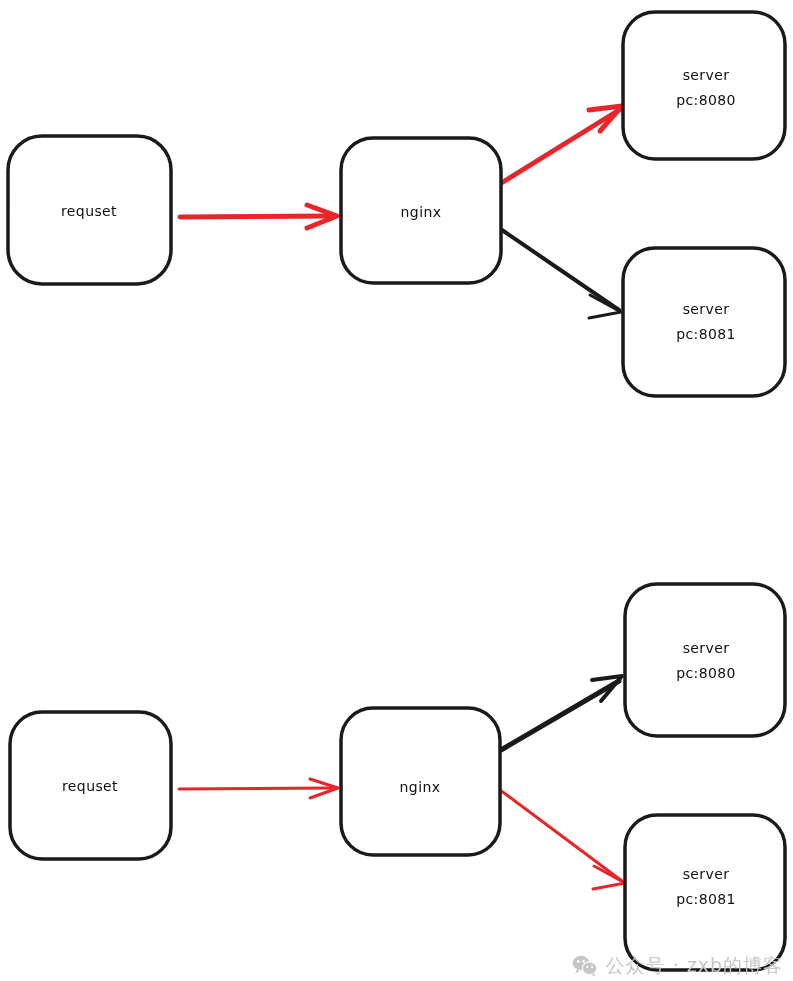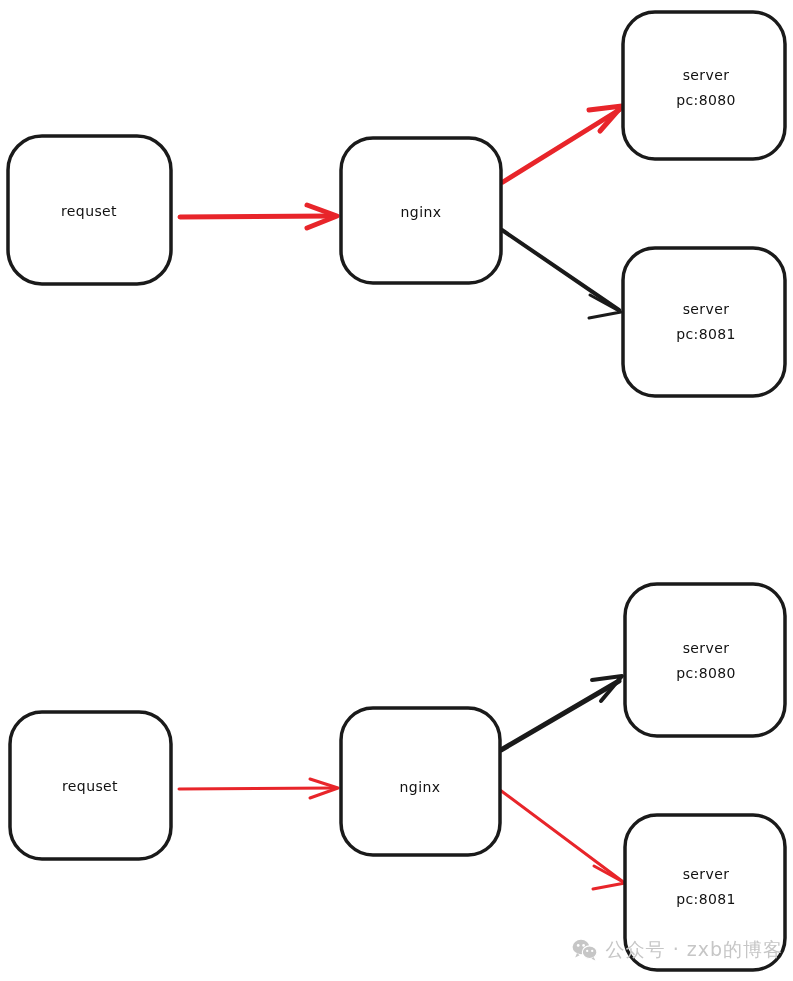--- a/index.html
+++ b/index.html
@@ -32,21 +32,21 @@
     text-anchor: middle;
     dominant-baseline: middle;
     letter-spacing: 0.4px;
   }
   .node-label.small {
     font-size: 14px;
   }
   .watermark {
     position: absolute;
     right: 10px;
-    bottom: 18px;
+    bottom: 2px;
     display: flex;
     align-items: center;
     gap: 8px;
     color: #c6c6c6;
     font-size: 19px;
     font-family: "DejaVu Sans", sans-serif;
     letter-spacing: 1px;
     user-select: none;
     pointer-events: none;
   }

